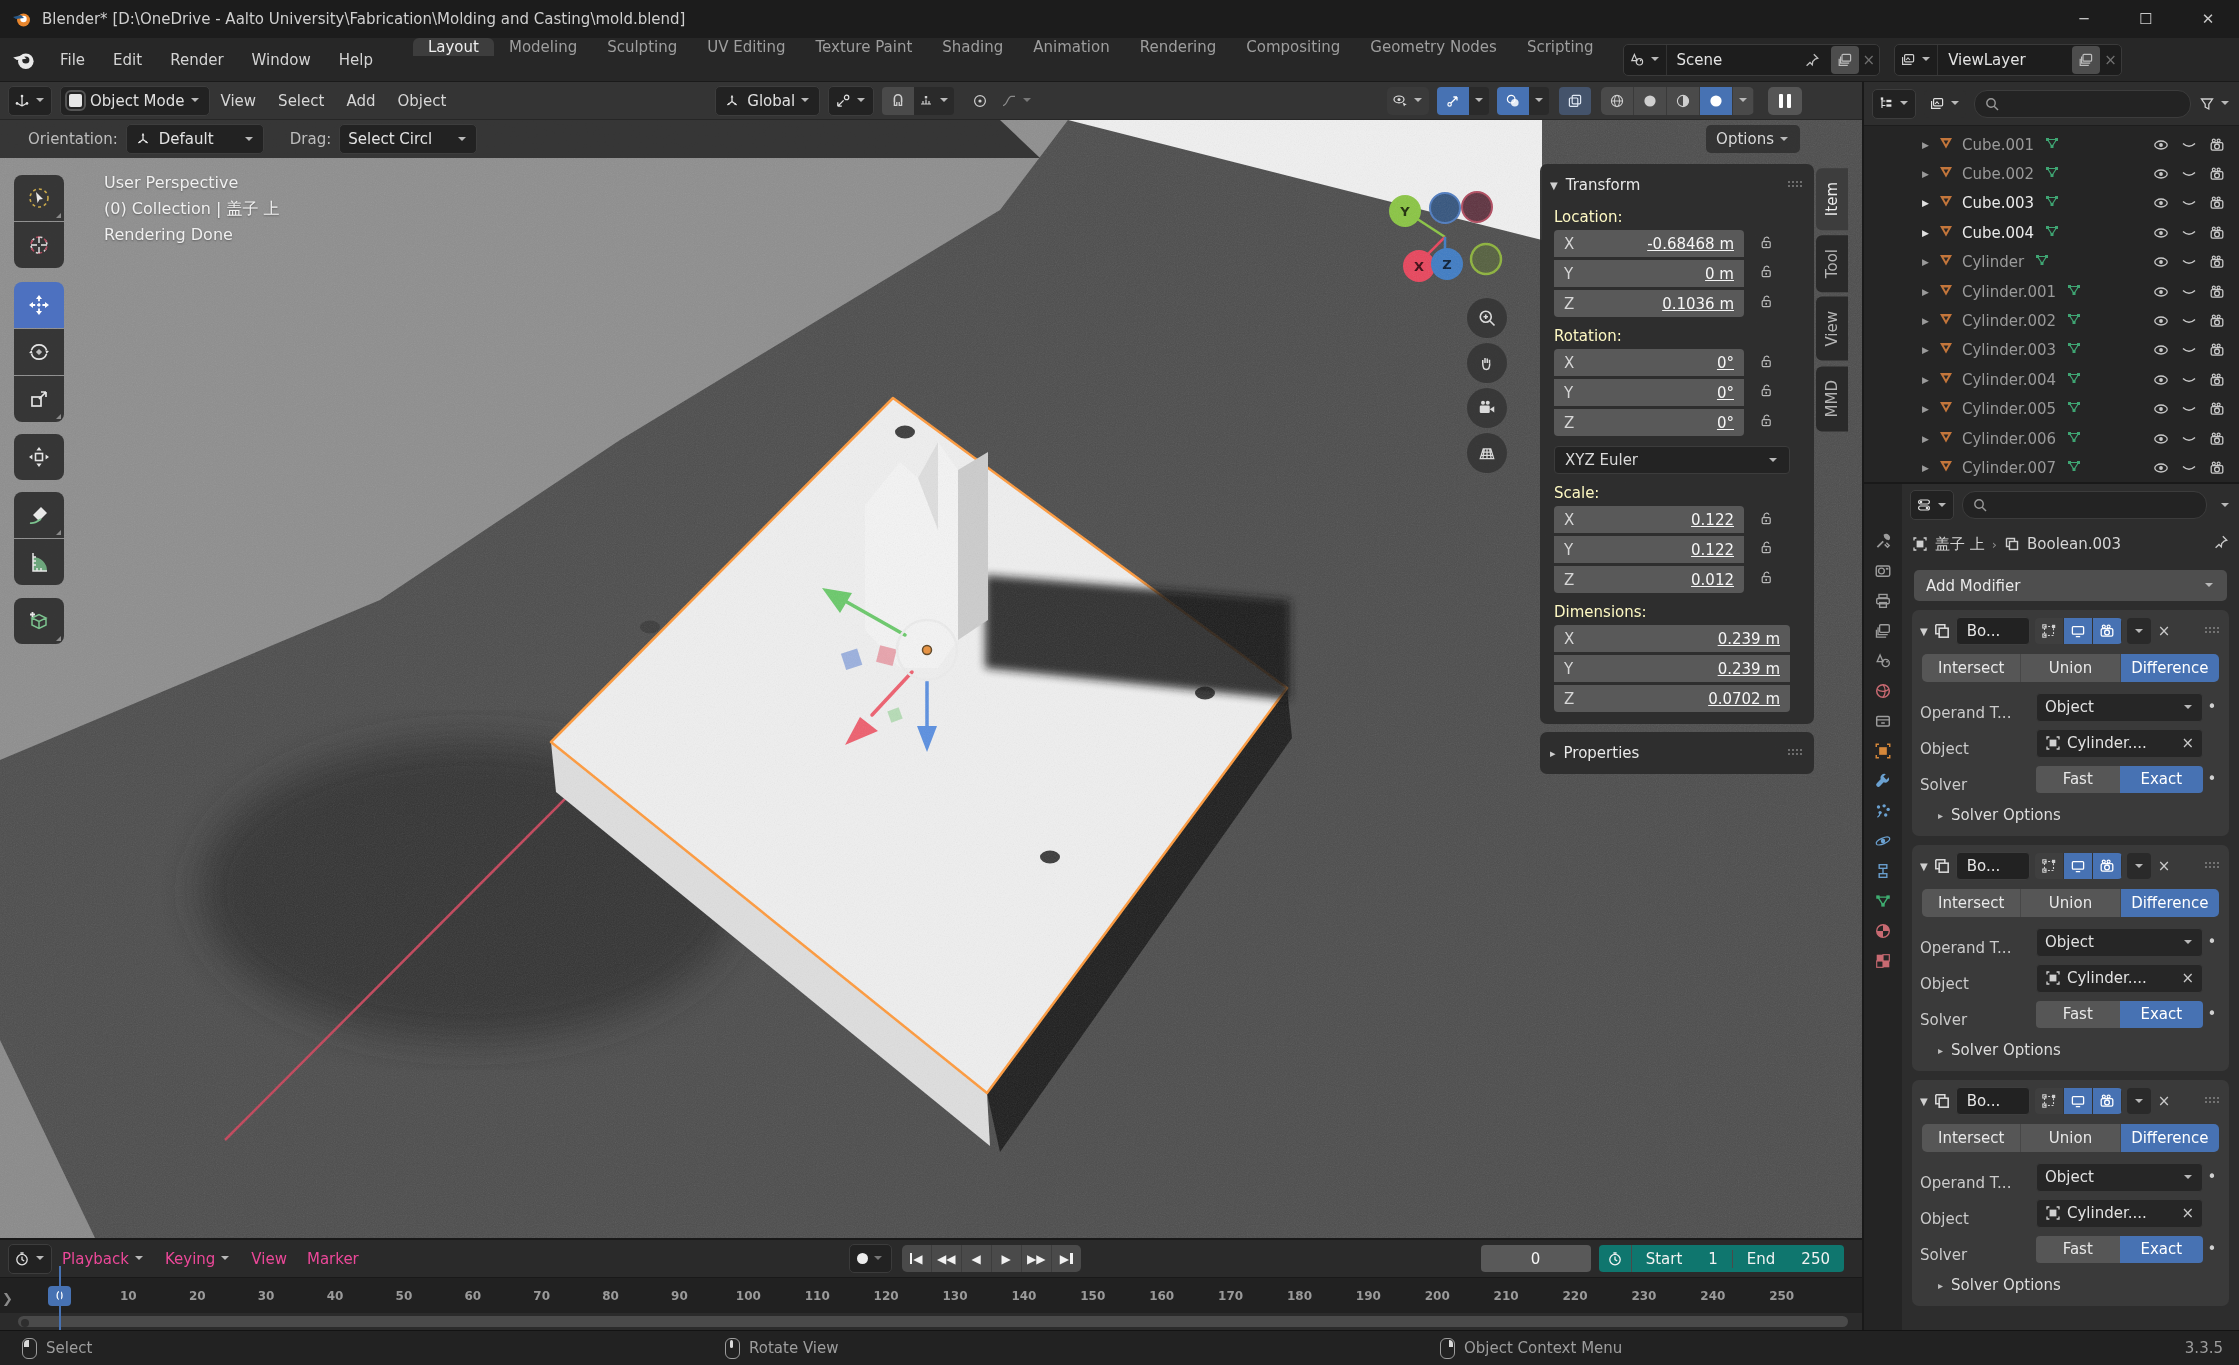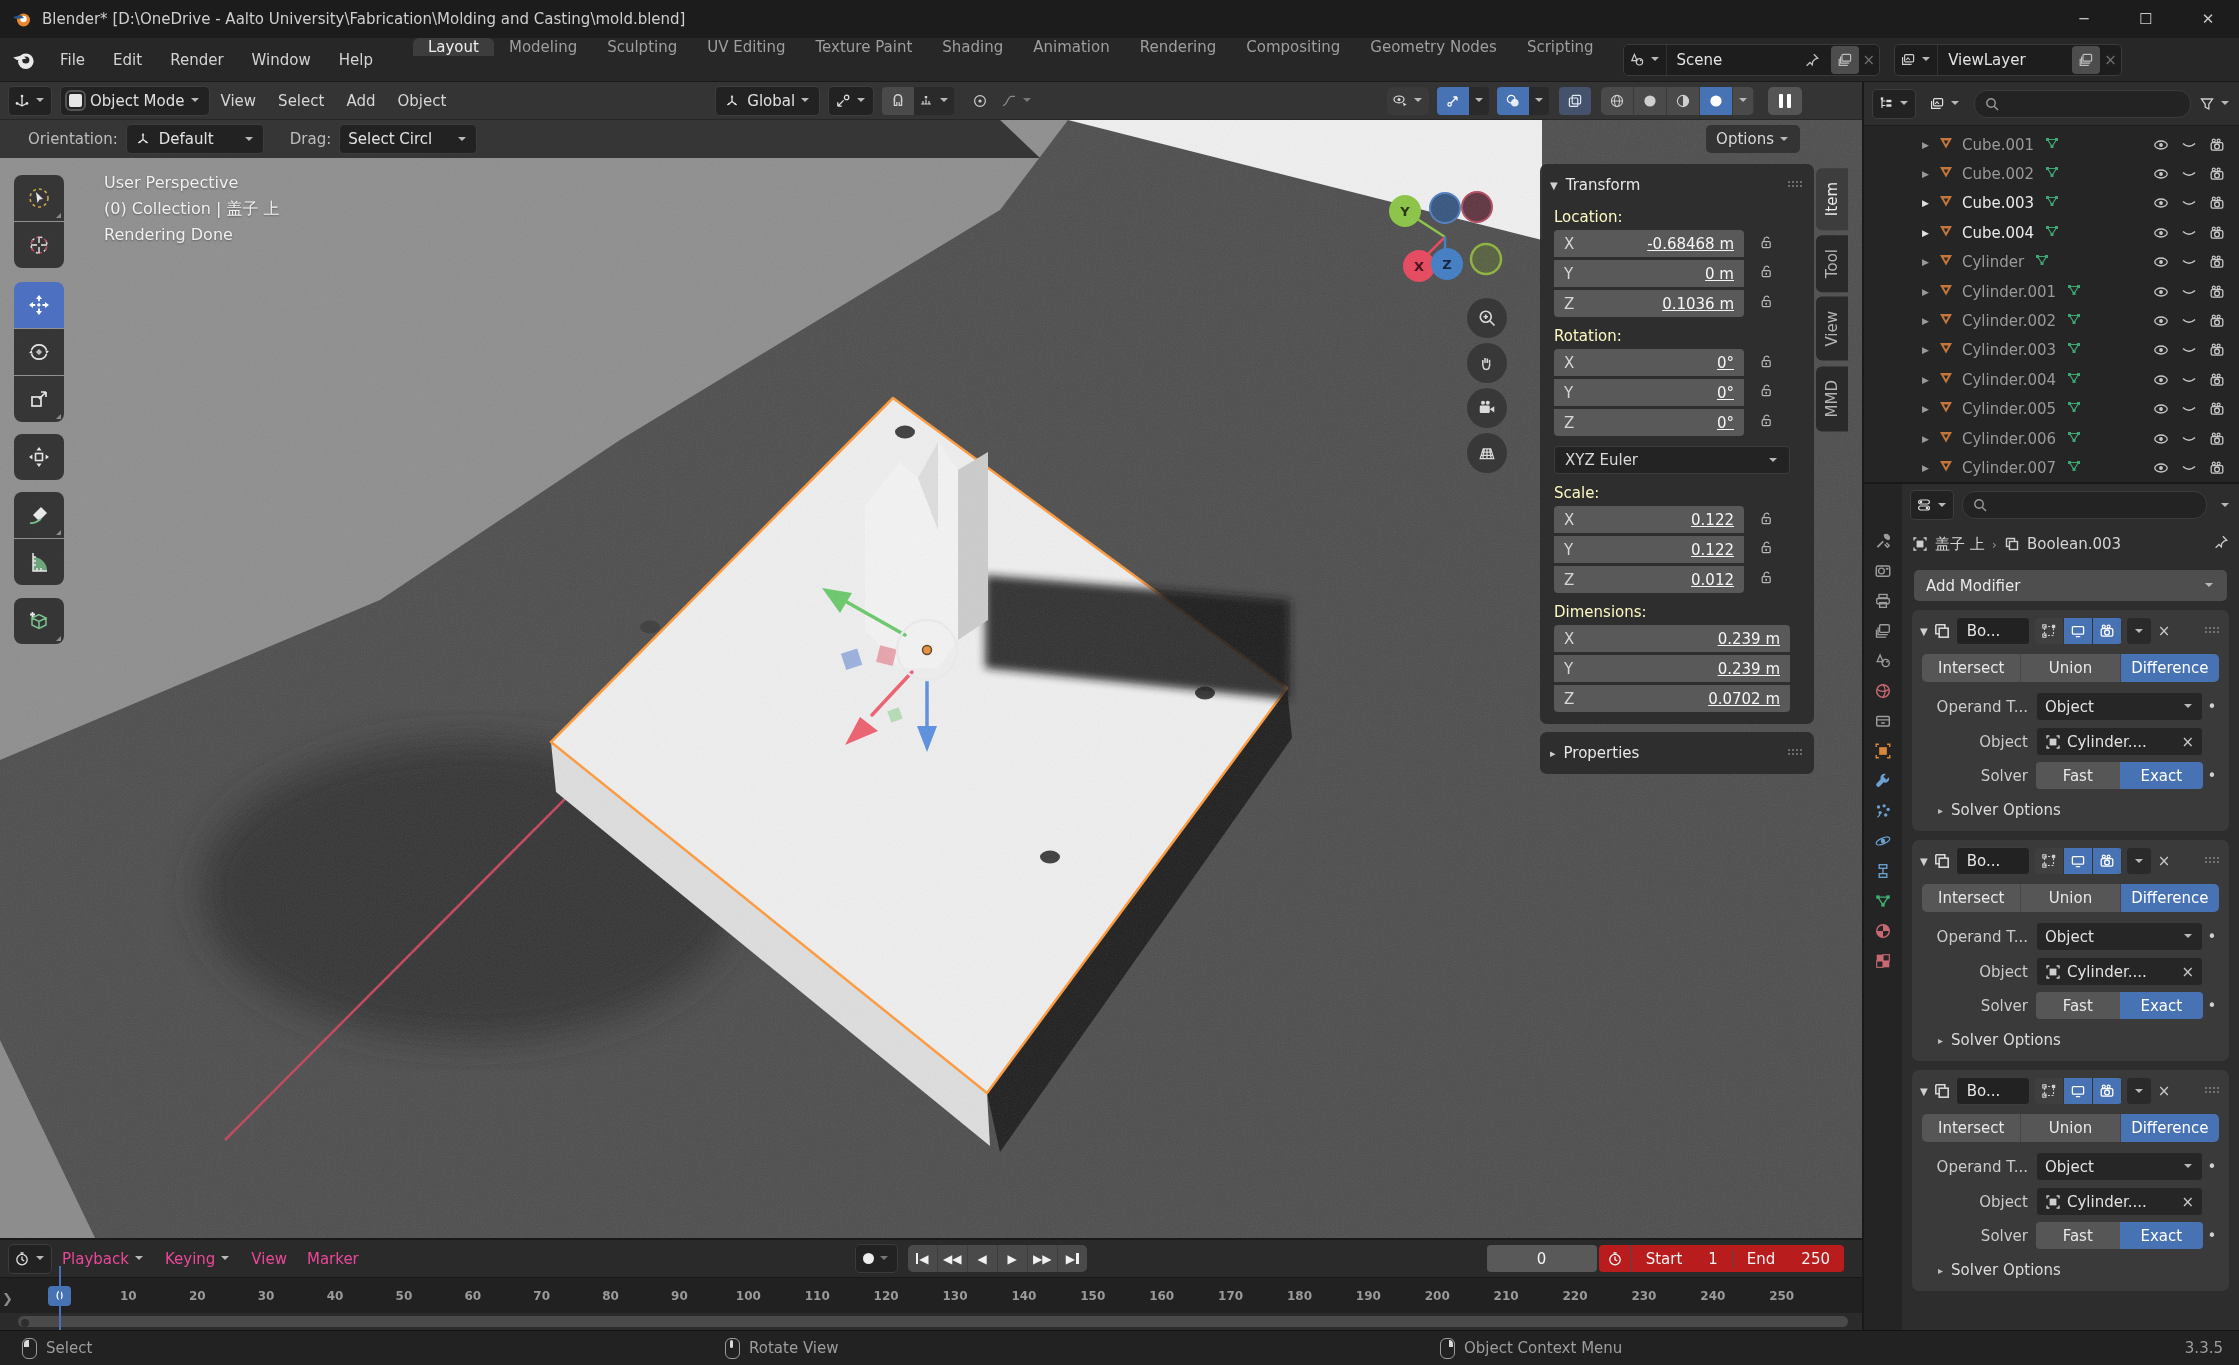--- a/index.html
+++ b/index.html
@@ -127,41 +127,41 @@
   .modtgl span{width:28px;height:26px;display:flex;align-items:center;justify-content:center;background:#3f3f3f;color:#cfcfcf;border-right:1px solid #333;}
   .modtgl span.on{background:#4772b3;color:#fff;}
   .modchev{width:24px;height:26px;background:#2a2a2a;border-radius:4px;display:flex;align-items:center;justify-content:center;}
   .modx{color:#c9c9c9;margin-left:2px;}
   .modhead .dots{margin-left:auto;}
   .seg3{display:flex;height:28px;border-radius:5px;overflow:hidden;margin:8px 2px 10px 2px;}
   .seg3 span{flex:1;display:flex;align-items:center;justify-content:center;background:#565656;color:#e8e8e8;border-right:1px solid #474747;font-size:15px;}
   .seg3 span:last-child{border-right:none;}
   .seg3 span.on{background:#4772b3;color:#fff;}
   .prow{display:flex;align-items:center;margin-top:6px;}
-  .prow .lbl{width:108px;text-align:right;color:#cbcbcb;padding-right:8px;flex:none;font-size:15px;}
+  .prow .lbl{width:108px;text-align:left;color:#cbcbcb;padding-right:8px;flex:none;font-size:15px;margin-top:12px;}
   .pdrop{flex:1;height:27px;background:#262626;border:1px solid #3a3a3a;border-radius:4px;display:flex;align-items:center;padding:0 8px;color:#e2e2e2;}
   .pdrop .chev{margin-left:auto;}
   .pdot{width:18px;text-align:center;color:#d0d0d0;flex:none;}
   .seg2{flex:1;display:flex;height:27px;border-radius:4px;overflow:hidden;}
   .seg2 span{flex:1;display:flex;align-items:center;justify-content:center;background:#565656;color:#e8e8e8;}
   .seg2 span.on{background:#4772b3;color:#fff;}
   .solveropt{display:flex;align-items:center;gap:8px;color:#dcdcdc;margin:12px 0 2px 18px;}
   .solveropt .tri{font-size:10px;color:#bdbdbd;}
   
   .timeline{left:0;top:1238px;width:1862px;height:92px;background:#2a2a2a;box-sizing:border-box;border-top:2px solid #191919;}
   .tl-header{display:flex;align-items:center;height:37px;padding-left:8px;}
   .tl-menu{padding:0 10px;color:#ec4899;display:flex;align-items:center;}
   .recpill{display:flex;align-items:center;background:#222;border:1px solid #3b3b3b;border-radius:5px;height:27px;padding:0 7px;margin-left:auto;}
   .recdot{width:11px;height:11px;border-radius:50%;background:#ededed;}
   .playgrp{display:flex;background:#4a4a4a;border-radius:5px;overflow:hidden;margin:0 0 0 10px;}
   .playgrp .pb{width:29px;height:27px;display:flex;align-items:center;justify-content:center;color:#f1f1f1;border-right:1px solid #3d3d3d;font-size:12px;gap:1px;}
   .playgrp .pb:last-child{border-right:none;}
   .pb .bar{width:2.5px;height:11px;background:#f1f1f1;}
   .framefield{width:110px;height:27px;background:#595959;border-radius:4px;display:flex;align-items:center;justify-content:center;color:#f5f5f5;margin-left:400px;}
-  .sepill{display:flex;align-items:center;background:#b91c1c;border-radius:4px;height:27px;margin-left:2px;color:#f2f2f2;}
+  .sepill{display:flex;align-items:center;background:#0f766e;border-radius:4px;height:27px;margin-left:8px;color:#f2f2f2;}
   .sepill .seg{padding:0 14px;display:flex;gap:26px;}
   .sepill .ico{padding:0 8px;border-right:1px solid #4a4a4a;display:flex;align-items:center;height:100%;}
   .ruler{position:relative;height:35px;background:#212121;border-top:1px solid #191919;overflow:hidden;}
   .ticks{display:flex;padding-left:25px;height:100%;align-items:center;}
   .tick{width:68.9px;flex:none;text-align:center;color:#9a9a9a;font-size:12px;}
   .tick[data-current="true"]{color:#fff;}
   .tick[data-current="true"] b{background:#4772b3;border-radius:4px;padding:3px 8px;font-weight:normal;}
   .playhead{position:absolute;left:58.5px;top:26px;width:2px;height:70px;background:#4772b3;}
   .tl-scroll{position:relative;height:18px;background:#2b2b2b;}
   .tl-scroll .bar{position:absolute;left:18px;right:14px;top:3px;height:11px;background:#4a4a4a;border-radius:6px;}

